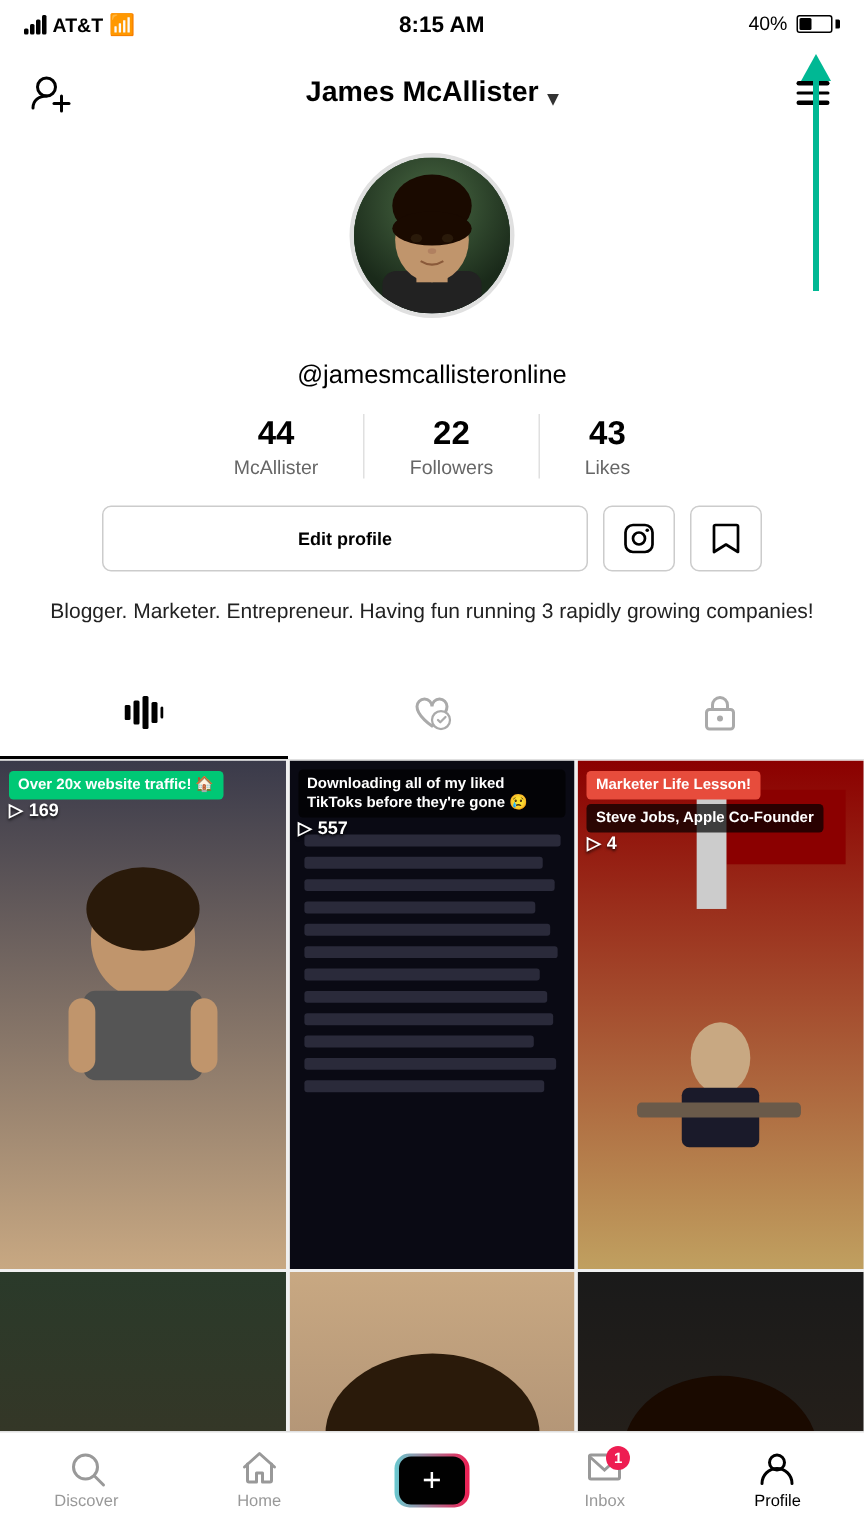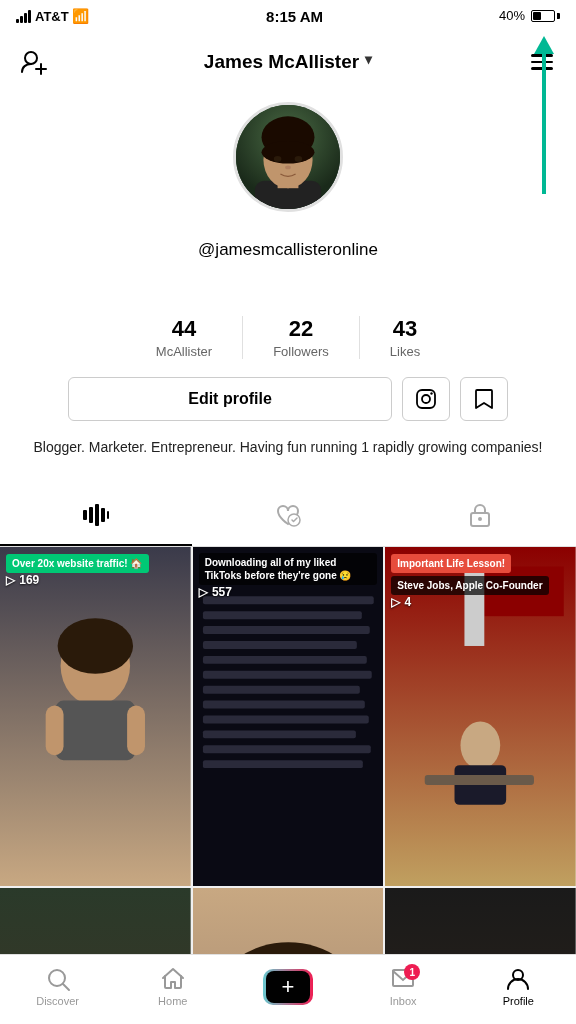--- a/index.html
+++ b/index.html
@@ -92,21 +92,21 @@
       display: flex;
       flex-direction: column;
       align-items: center;
       justify-content: center;
       width: 36px;
       height: 36px;
       cursor: pointer;
     }
     .username-title {
       display: flex;
-      align-items: flex-start;
+      align-items: flex-end;
       gap: 6px;
       font-size: 19px;
       font-weight: 700;
     }
     .chevron-down {
       font-size: 14px;
       color: #333;
     }
     .menu-btn {
       width: 36px;
@@ -192,21 +192,20 @@
       gap: 0;
       margin-bottom: 18px;
       width: 100%;
     }
     .stat-item {
       display: flex;
       flex-direction: column;
       align-items: center;
       padding: 0 30px;
       border-right: 1px solid #e0e0e0;
-      margin-top: 40px;
     }
     .stat-item:last-child {
       border-right: none;
     }
     .stat-number {
       font-size: 22px;
       font-weight: 700;
       color: #000;
     }
     .stat-label {
@@ -222,21 +221,21 @@
       width: 100%;
       max-width: 440px;
       margin-bottom: 16px;
     }
     .edit-profile-btn {
       flex: 1;
       padding: 10px;
       border: 1.5px solid #ccc;
       border-radius: 6px;
       background: #fff;
-      font-size: 16px;
+      font-size: 12px;
       font-weight: 600;
       cursor: pointer;
       text-align: center;
     }
     .icon-btn {
       width: 48px;
       height: 44px;
       border: 1.5px solid #ccc;
       border-radius: 6px;
       background: #fff;
@@ -532,21 +531,21 @@
         <circle cx="16.5" cy="5.5" r="1.2" fill="#000"></circle>
       </svg>
     </div>
     <div class="icon-btn">
       <svg width="20" height="22" viewBox="0 0 20 22" xmlns="http://www.w3.org/2000/svg" fill="none">
         <path d="M3 2h14a1 1 0 011 1v17l-8-5-8 5V3a1 1 0 011-1z" stroke="#000" stroke-width="1.8" stroke-linejoin="round"></path>
       </svg>
     </div>
   </div>
 
-  <div class="bio">Blogger. Marketer. Entrepreneur. Having fun running 1 rapidly growing companies!</div>
+  <div class="bio">Blogger. Marketer. Entrepreneur. Having fun running 3 rapidly growing companies!</div>
 </div>
 
 <div class="tabs">
   <div class="tab active">
     <span class="tab-icon">
       <svg width="26" height="22" viewBox="0 0 26 22" fill="none" xmlns="http://www.w3.org/2000/svg">
         <rect x="0" y="6" width="4" height="10" fill="#000" rx="1"></rect>
         <rect x="6" y="3" width="4" height="16" fill="#000" rx="1"></rect>
         <rect x="12" y="0" width="4" height="22" fill="#000" rx="1"></rect>
         <rect x="18" y="4" width="4" height="14" fill="#000" rx="1"></rect>
@@ -643,21 +642,21 @@
 
       <rect x="100" y="20" width="80" height="50" fill="#8B0000"></rect>
       <rect x="80" y="20" width="20" height="80" fill="#ccc"></rect>
 
       <ellipse cx="96" cy="200" rx="20" ry="24" fill="#c8a882"></ellipse>
       <rect x="70" y="220" width="52" height="40" rx="5" fill="#1a1a2a"></rect>
       <rect x="40" y="230" width="110" height="10" rx="3" fill="#6a5a4a"></rect>
     </svg>
     <div class="video-overlay">
       <div>
-        <span class="video-tag red">Important Life Lesson!</span>
+        <span class="video-tag red">Marketer Life Lesson!</span>
         <br>
         <span class="video-tag dark" style="margin-top:3px; display:inline-block;">Steve Jobs, Apple Co-Founder</span>
       </div>
       <div class="video-plays">
         <span class="play-icon">▷</span>
         <span>4</span>
       </div>
     </div>
   </div>
 

